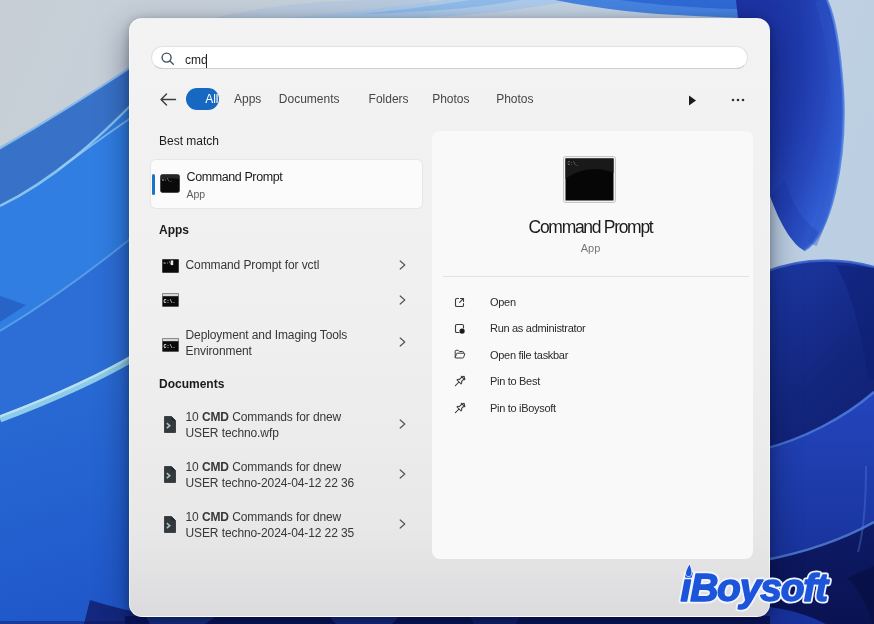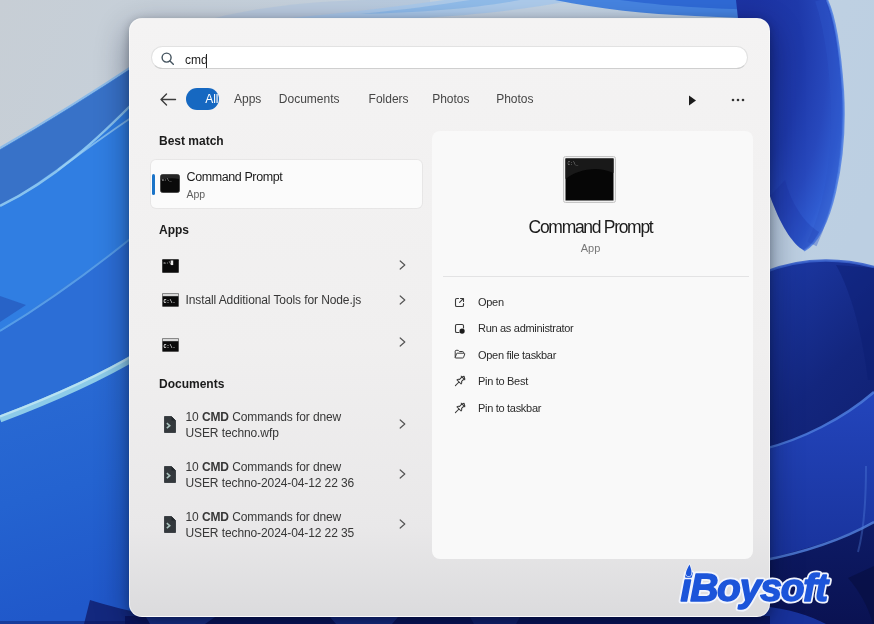--- a/index.html
+++ b/index.html
@@ -11,29 +11,29 @@
   box-shadow:0 12px 32px rgba(0,10,40,.45),0 2px 8px rgba(0,0,0,.25);
   border:1px solid rgba(255,255,255,.55);box-sizing:border-box;}
 .abs{position:absolute;}
 #searchbox{position:absolute;left:21px;top:27px;width:597px;height:23px;background:#fff;border-radius:12px;
   border:1px solid #e2e2e2;border-bottom-color:#cfcfcf;box-sizing:border-box;}
 #cmdtxt{position:absolute;left:55px;top:35px;font-size:12px;color:#1b1b1b;line-height:12px;}
 #caret{position:absolute;left:76px;top:35px;width:1px;height:14px;background:#222;}
 .tab{position:absolute;top:73px;font-size:12px;color:#464646;line-height:15px;}
 #allpill{position:absolute;left:55.5px;top:68.5px;width:33px;height:22px;border-radius:11px;background:#1668c1;
   color:#fff;font-size:12px;text-align:right;line-height:22px;}
-#bestmatch{position:absolute;left:29px;top:115px;font-size:12px;font-weight:bold;color:#1b1b1b;line-height:15px;}
+#bestmatch{position:absolute;left:29px;top:115px;font-size:12px;font-weight:normal;color:#1b1b1b;line-height:15px;}
 #selrow{position:absolute;left:21px;top:141px;width:271px;height:48px;background:#fbfbfb;border-radius:5px;
   box-shadow:0 0 0 1px rgba(0,0,0,.045);}
 #selbar{position:absolute;left:0.5px;top:14px;width:3px;height:21px;border-radius:2px;background:#1b74c8;}
 .hdr{position:absolute;font-size:12px;font-weight:bold;color:#1b1b1b;line-height:15px;}
 .rowtxt{font-size:12px;color:#373737;line-height:16.4px;letter-spacing:-0.1px;}
 .chev{position:absolute;}
 #rcard{position:absolute;left:302px;top:112px;width:321px;height:428px;background:#f9f9f9;border-radius:8px;}
-.mi{position:absolute;left:348px;font-size:11px;color:#2b2b2b;line-height:14px;letter-spacing:-0.3px;}
+.mi{position:absolute;left:360px;font-size:11px;color:#2b2b2b;line-height:14px;letter-spacing:-0.3px;}
 .mico{position:absolute;left:323.5px;}
 #logo{position:absolute;left:662px;top:548px;width:214px;height:76px;}
 </style>
 </head>
 <body>
 <div id="stage">
 <svg id="wall" width="874" height="624" viewBox="0 0 874 624">
   <defs>
     <linearGradient id="sky" x1="0" y1="0" x2="1" y2="0.3">
       <stop offset="0" stop-color="#c7ced5"></stop>
@@ -156,39 +156,40 @@
     <div class="abs" style="left:35.5px;top:9.8px;font-size:12.5px;color:#1b1b1b;line-height:15px;letter-spacing:-0.4px;">Command Prompt</div>
     <div class="abs" style="left:35.5px;top:27.6px;font-size:10.5px;color:#5f5f5f;line-height:13px;">App</div>
   </div>
 
   <div class="hdr" style="left:29px;top:203.5px">Apps</div>
 
   <svg class="abs" style="left:32px;top:239.5px" width="17" height="14" viewBox="0 0 17 14">
     <rect x="0.25" y="0.25" width="16.5" height="13.5" rx="1" fill="#0a0a0a" stroke="#3a3a3a" stroke-width="0.5"></rect>
     <text x="1.6" y="5" font-size="4" fill="#e8e8e8" font-family="Liberation Mono,monospace">C:\█</text>
   </svg>
+  <div class="abs rowtxt" style="left:55.5px;top:238px;">Command Prompt for vctl</div>
   <svg class="chev" style="left:268.5px;top:241px" width="7" height="10" viewBox="0 0 7 10">
         <path d="M1.2,1 L5.8,5 L1.2,9" stroke="#555" stroke-width="1.2" fill="none" stroke-linecap="round" stroke-linejoin="round"></path>
       </svg>
 
   <svg class="abs" style="left:32px;top:274px" width="17" height="14" viewBox="0 0 17 14">
     <rect x="0.25" y="0.25" width="16.5" height="13.5" rx="1" fill="#0a0a0a" stroke="#777" stroke-width="0.5"></rect>
     <rect x="0.6" y="0.6" width="15.8" height="2.6" fill="#d8d8d8"></rect>
     <text x="1.6" y="9.5" font-size="5" font-weight="bold" fill="#f2f2f2" font-family="Liberation Mono,monospace">C:\.</text>
   </svg>
-  <div class="abs rowtxt" style="left:55.5px;top:272.6px;">Install Additional Tools for Node.js</div>
   <svg class="chev" style="left:268.5px;top:275.5px" width="7" height="10" viewBox="0 0 7 10">
         <path d="M1.2,1 L5.8,5 L1.2,9" stroke="#555" stroke-width="1.2" fill="none" stroke-linecap="round" stroke-linejoin="round"></path>
       </svg>
 
   <svg class="abs" style="left:32px;top:318.5px" width="17" height="14" viewBox="0 0 17 14">
     <rect x="0.25" y="0.25" width="16.5" height="13.5" rx="1" fill="#0a0a0a" stroke="#777" stroke-width="0.5"></rect>
     <rect x="0.6" y="0.6" width="15.8" height="2.6" fill="#d8d8d8"></rect>
     <text x="1.6" y="9.5" font-size="5" font-weight="bold" fill="#f2f2f2" font-family="Liberation Mono,monospace">C:\.</text>
   </svg>
+  <div class="abs rowtxt" style="left:55.5px;top:307.5px;">Deployment and Imaging Tools<br>Environment</div>
   <svg class="chev" style="left:268.5px;top:318px" width="7" height="10" viewBox="0 0 7 10">
         <path d="M1.2,1 L5.8,5 L1.2,9" stroke="#555" stroke-width="1.2" fill="none" stroke-linecap="round" stroke-linejoin="round"></path>
       </svg>
 
   <div class="hdr" style="left:29px;top:357.5px">Documents</div>
 
   <svg class="abs" style="left:33px;top:397px" width="13" height="17" viewBox="0 0 13 17">
     <path d="M1.5,0.5 L8.5,0.5 L12.5,4.5 L12.5,16.5 L1.5,16.5 Z" fill="#33383c" stroke="#2a2f33" stroke-width="0.8"></path>
     <path d="M8.5,0.5 L12.5,4.5 L8.5,4.5 Z" fill="#22272b"></path>
     <path d="M3.8,7.2 L6.8,9.7 L3.8,12.2" stroke="#a9c2bd" stroke-width="1.5" fill="none"></path>
@@ -247,21 +248,21 @@
   <div class="mi" style="top:328.5px">Open file taskbar</div>
 
   <svg class="mico" style="top:356px" width="12" height="12" viewBox="0 0 12 12">
     <path d="M7.2,1.2 L10.8,4.8 M8,1.9 L10,1.2 L10.8,4 M8,1.9 L5.6,4.4 C4.8,4.1 3.7,4.2 3,4.9 L7.1,9 C7.8,8.3 7.9,7.2 7.6,6.4 L10.1,4 M5,7 L1.4,10.6" stroke="#3a3a3a" stroke-width="1.05" fill="none" stroke-linecap="round" stroke-linejoin="round"></path>
   </svg>
   <div class="mi" style="top:355px">Pin to Best</div>
 
   <svg class="mico" style="top:383px" width="12" height="12" viewBox="0 0 12 12">
     <path d="M7.2,1.2 L10.8,4.8 M8,1.9 L10,1.2 L10.8,4 M8,1.9 L5.6,4.4 C4.8,4.1 3.7,4.2 3,4.9 L7.1,9 C7.8,8.3 7.9,7.2 7.6,6.4 L10.1,4 M5,7 L1.4,10.6" stroke="#3a3a3a" stroke-width="1.05" fill="none" stroke-linecap="round" stroke-linejoin="round"></path>
   </svg>
-  <div class="mi" style="top:382px">Pin to taskbar</div>
+  <div class="mi" style="top:382px">Pin to iBoysoft</div>
 </div>
 
 <svg id="logo" width="214" height="76" viewBox="0 0 214 76">
   <text x="18.5" y="52.5" font-family="Liberation Sans,sans-serif" font-weight="bold" font-style="italic" font-size="39" letter-spacing="-1.2" fill="none" stroke="#f2f5fd" stroke-width="5" stroke-linejoin="round">iBoysoft</text>
   <text x="18.5" y="52.5" font-family="Liberation Sans,sans-serif" font-weight="bold" font-style="italic" font-size="39" letter-spacing="-1.2" fill="#1c55da" stroke="#1c55da" stroke-width="1.5" stroke-linejoin="round">iBoysoft</text>
   <path d="M27.5,16.5 C25.3,21 23.3,24 24.3,26.8 C25.3,28.8 28.1,28.8 29.1,26.8 C30.1,24 29.1,20.5 27.5,16.5 Z" fill="#1c55da" stroke="#f2f5fd" stroke-width="1.4" paint-order="stroke"></path>
 </svg>
 </div>
 
 </body></html>

